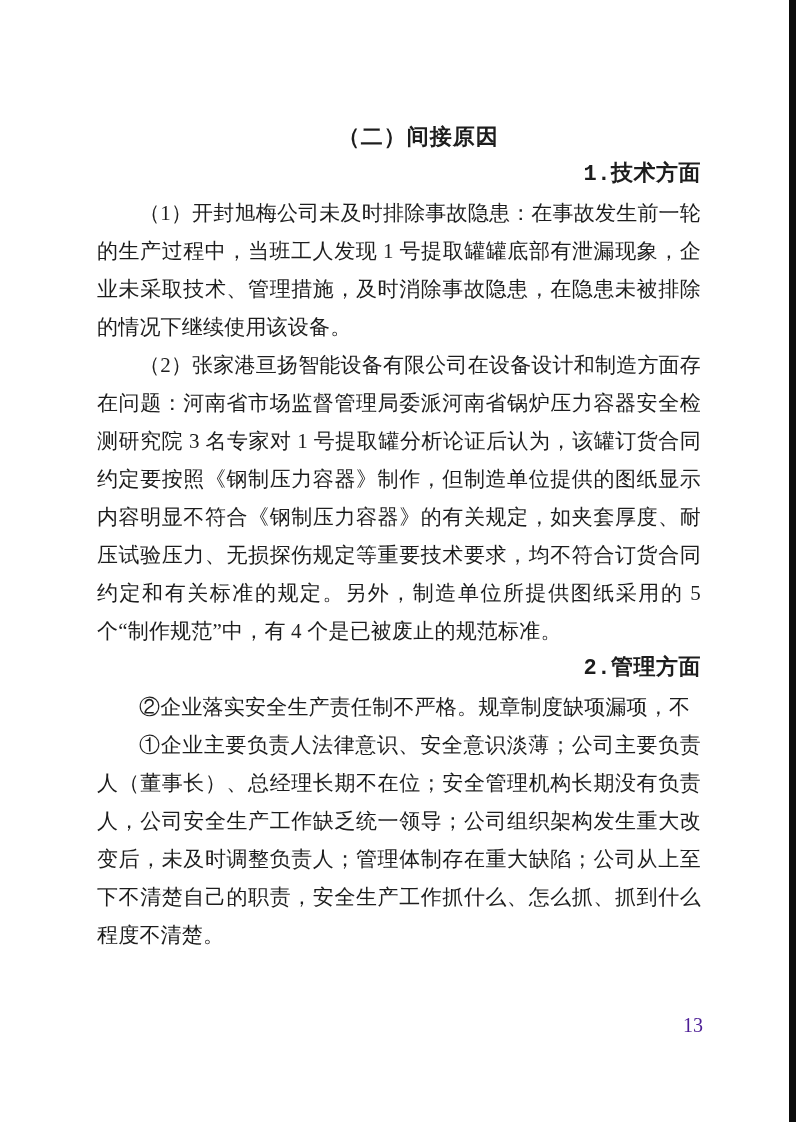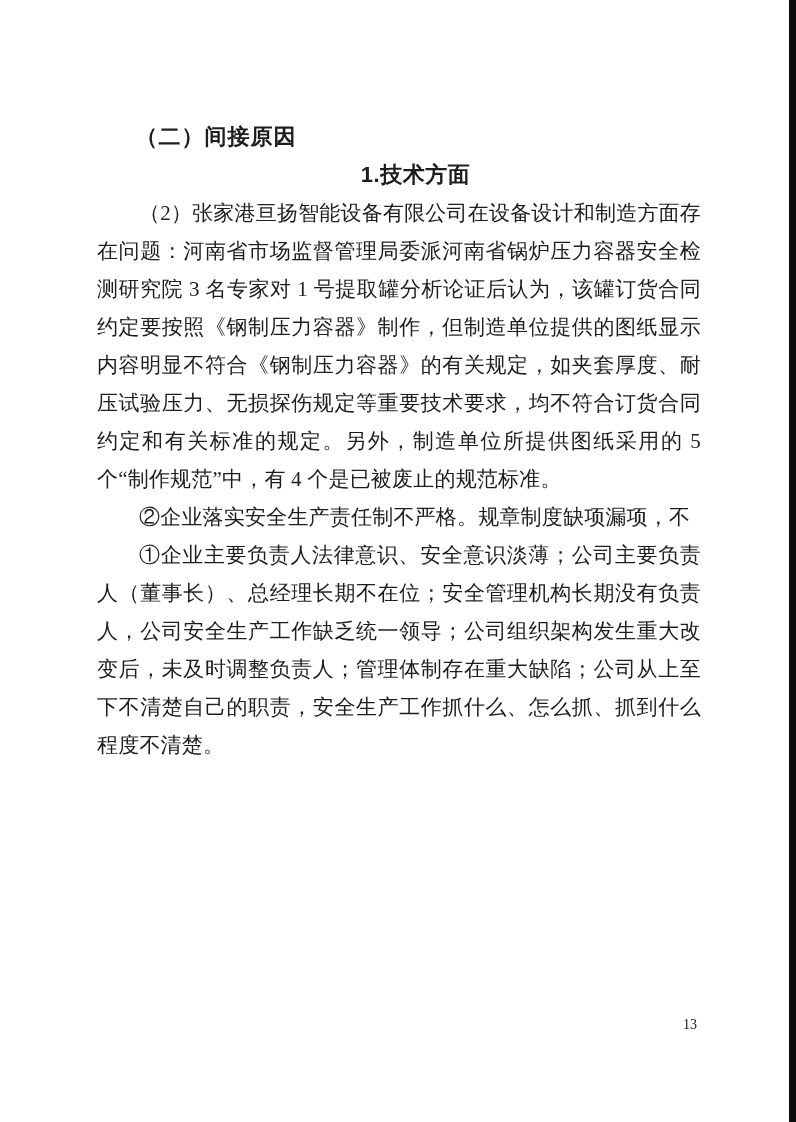--- a/index.html
+++ b/index.html
@@ -30,60 +30,62 @@
     margin: 0;
     padding: 0;
   }
   .h-sub {
     font-family: "Liberation Sans", "DejaVu Sans", sans-serif;
     font-size: 22px;
     font-weight: bold;
     line-height: 38px;
     text-indent: 1.75em;
     letter-spacing: 1px;
-    text-align: left;
+    text-align: center;
   }
   .h-num {
-    font-family: Liberation Sans, sans-serif;
+    font-family: Liberation Mono, monospace;
     font-size: 22px;
     font-weight: bold;
     line-height: 38px;
     text-indent: 1.5em;
     letter-spacing: 0.5px;
-    text-align: center;
+    text-align: right;
   }
   .para {
     text-indent: 2em;
   }
   .page-number {
     position: absolute;
     left: 683px;
     top: 1017px;
-    font-size: 14px;
+    font-size: 20px;
     line-height: 16px;
-    color: #0f172a;
+    color: #4c1d95;
     font-family: "Liberation Serif", "DejaVu Serif", serif;
   }
   .scan-edge {
     position: absolute;
     top: 0;
     right: 0;
     width: 7px;
     height: 1122px;
     background: #0d0d0d;
   }
 </style>
 </head>
 <body>
 
 <div class="page">
   <div class="content">
     <h2 class="h-sub">（二）间接原因</h2>
     <h3 class="h-num">1.技术方面</h3>
+    <p class="para">（1）开封旭梅公司未及时排除事故隐患：在事故发生前一轮的生产过程中，当班工人发现 1 号提取罐罐底部有泄漏现象，企业未采取技术、管理措施，及时消除事故隐患，在隐患未被排除的情况下继续使用该设备。</p>
     <p class="para">（2）张家港亘扬智能设备有限公司在设备设计和制造方面存在问题：河南省市场监督管理局委派河南省锅炉压力容器安全检测研究院 3 名专家对 1 号提取罐分析论证后认为，该罐订货合同约定要按照《钢制压力容器》制作，但制造单位提供的图纸显示内容明显不符合《钢制压力容器》的有关规定，如夹套厚度、耐压试验压力、无损探伤规定等重要技术要求，均不符合订货合同约定和有关标准的规定。另外，制造单位所提供图纸采用的 5 个“制作规范”中，有 4 个是已被废止的规范标准。</p>
+    <h3 class="h-num">2.管理方面</h3>
     <p class="para">②企业落实安全生产责任制不严格。规章制度缺项漏项，不</p>
     <p class="para">①企业主要负责人法律意识、安全意识淡薄；公司主要负责人（董事长）、总经理长期不在位；安全管理机构长期没有负责人，公司安全生产工作缺乏统一领导；公司组织架构发生重大改变后，未及时调整负责人；管理体制存在重大缺陷；公司从上至下不清楚自己的职责，安全生产工作抓什么、怎么抓、抓到什么程度不清楚。</p>
   </div>
 
   <div class="page-number">13</div>
 
   <div class="scan-edge"></div>
 </div>
 
 </body></html>

